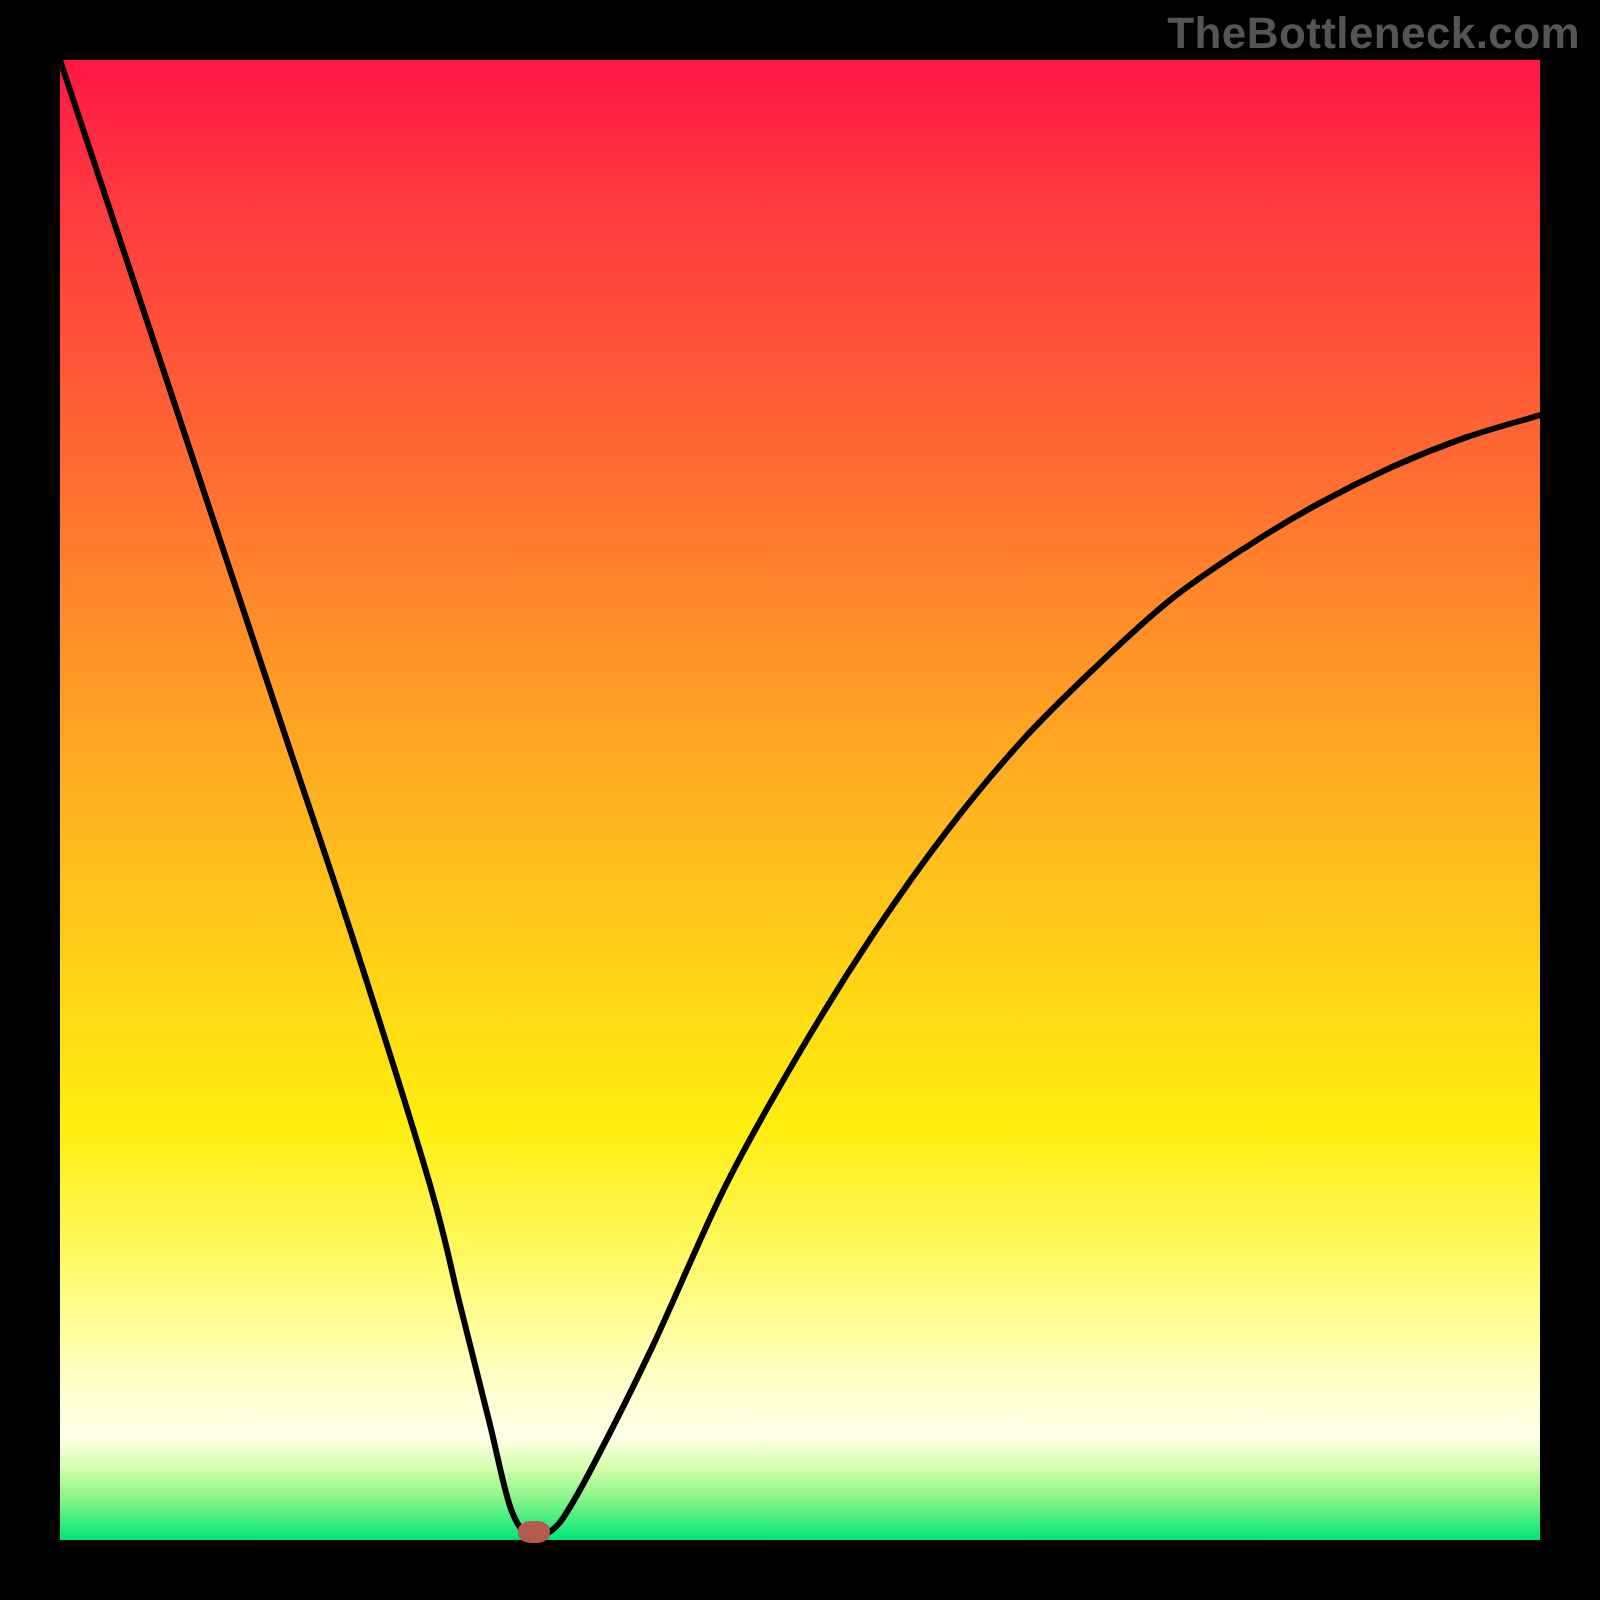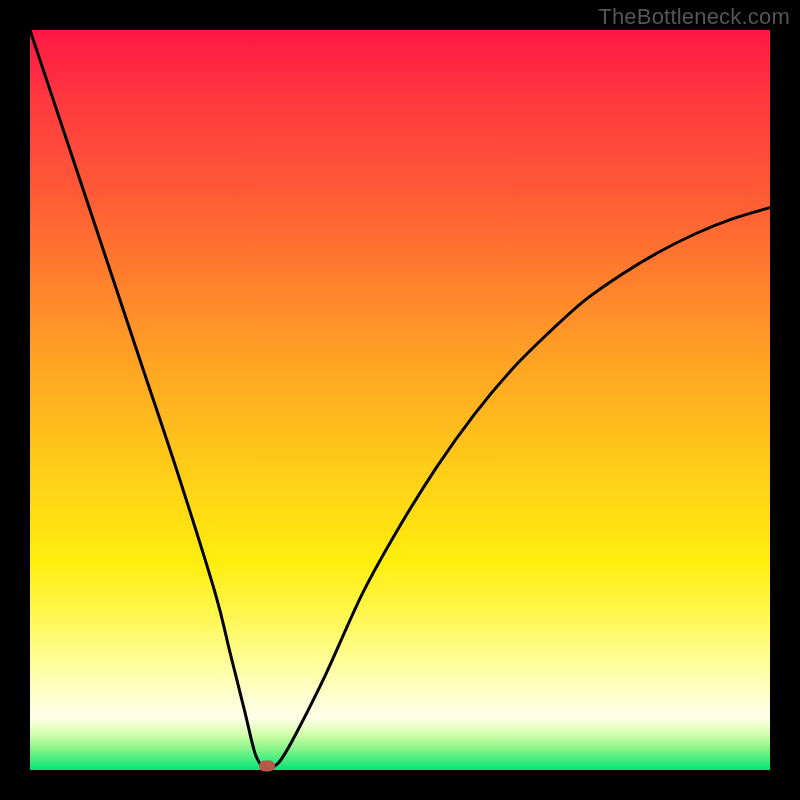--- a/index.html
+++ b/index.html
@@ -16,21 +16,21 @@
     width: 800px;
     height: 800px;
     background: #000;
   }
   .watermark {
     position: absolute;
     top: 4px;
     right: 10px;
     color: #555;
     font-size: 22px;
-    font-weight: 400;
+    font-weight: 700;
     letter-spacing: 0.2px;
     user-select: none;
   }
   .plot-area {
     position: absolute;
     left: 30px;
     top: 30px;
     width: 740px;
     height: 740px;
     background: linear-gradient(to bottom,

